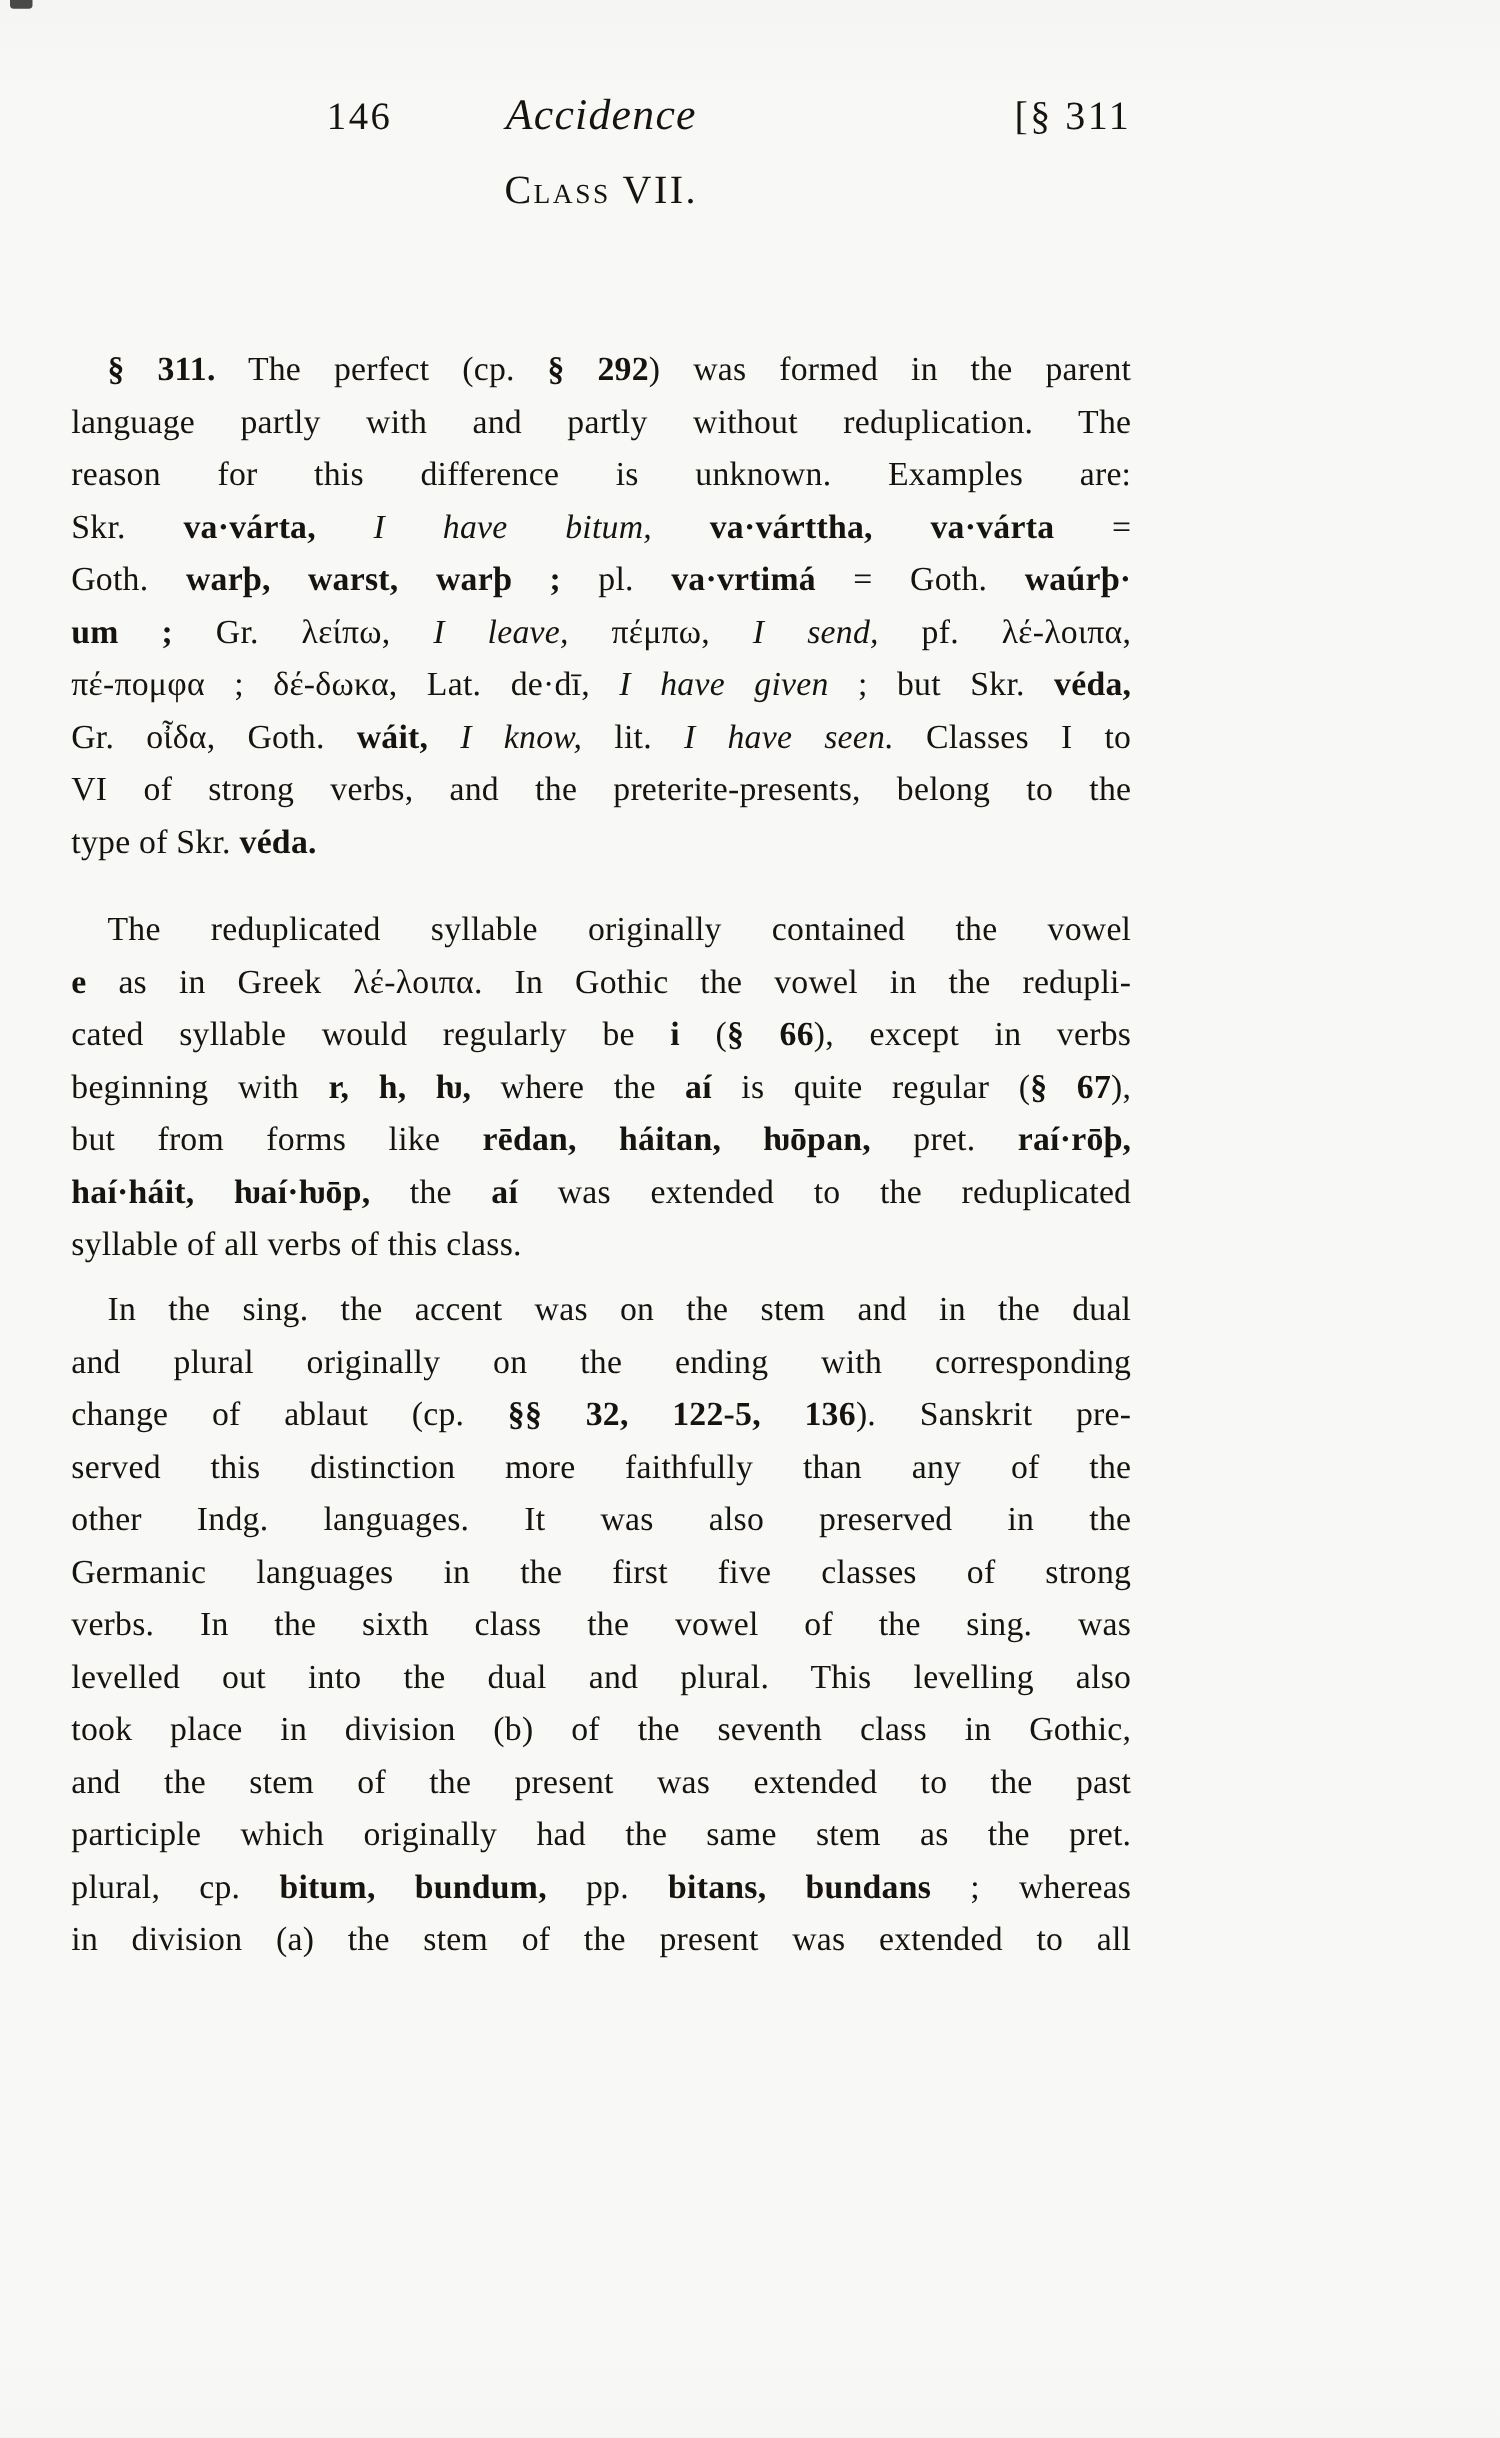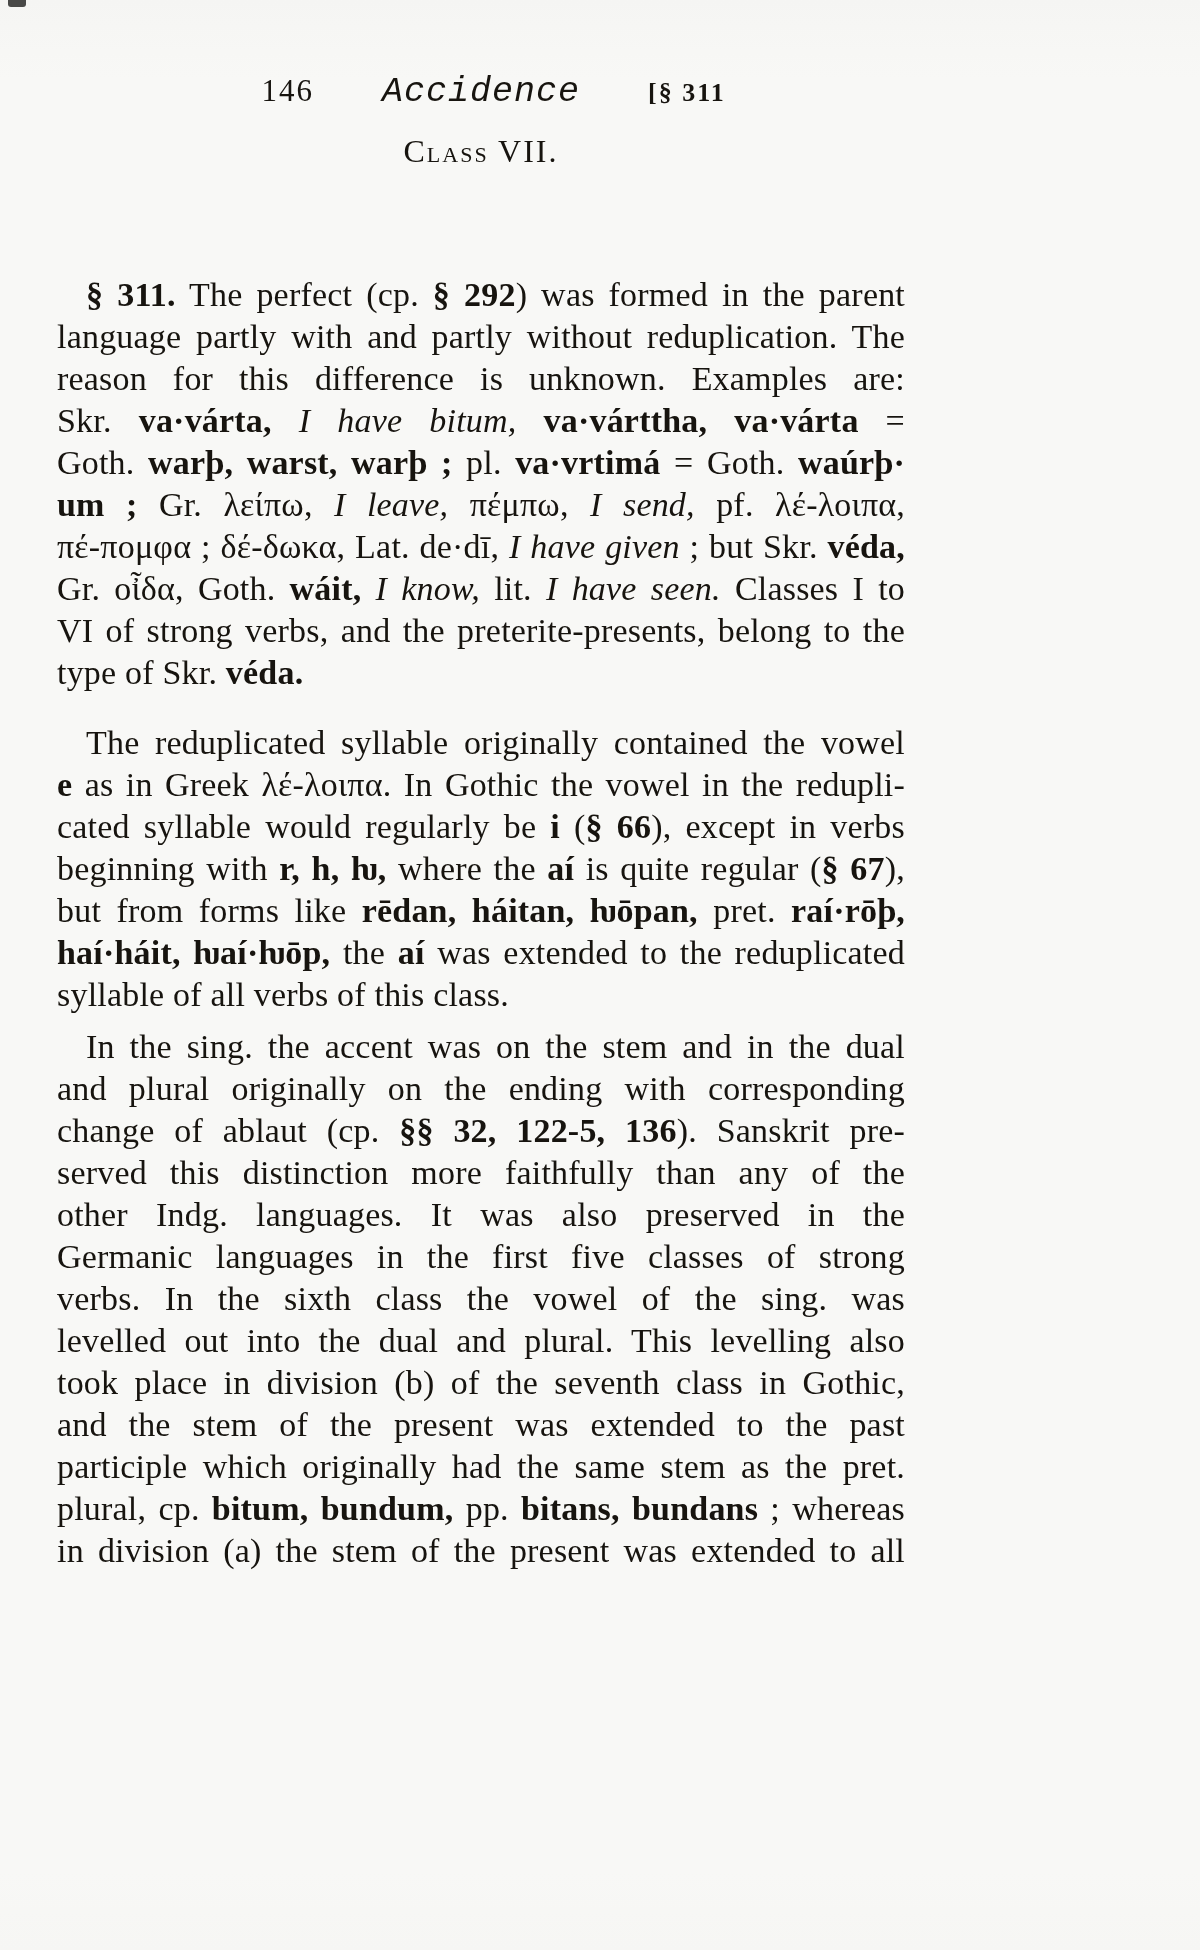--- a/index.html
+++ b/index.html
@@ -11,31 +11,31 @@
     background-image:linear-gradient(180deg,#f5f5f3 0%,#f8f8f6 4%,#f8f8f6 96%,#f6f6f4 100%);
     color:#17140f;
     font-family:"Liberation Serif","DejaVu Serif",serif;
     box-sizing:border-box;
     padding:72px 295px 0 57px;
     overflow:hidden;
   }
   .speck{position:absolute;left:8px;top:0;width:18px;height:7px;background:#2a2a28;border-radius:0 0 3px 3px;opacity:.85;}
   .page-header{display:flex;align-items:baseline;width:848px;}
   .page-header .h-left{flex:1;text-align:right;font-size:31px;letter-spacing:2px;}
-  .page-header .h-center{flex:1.3;text-align:center;font-style:italic;font-size:35px;letter-spacing:1px;font-family:Liberation Mono, monospace;}
-  .page-header .h-right{flex:1;text-align:left;font-size:26px;font-weight:bold;letter-spacing:2px;}
+  .page-header .h-center{flex:1.3;text-align:center;font-style:italic;font-size:35px;letter-spacing:1px;}
+  .page-header .h-right{flex:1;text-align:right;font-size:32px;font-weight:normal;letter-spacing:2px;}
   .section-heading{
     width:848px;text-align:center;font-weight:bold;font-size:33px;
     letter-spacing:1px;margin-top:56px;
   }
   .class-heading{
     width:848px;text-align:center;font-size:32px;
     font-variant:small-caps;letter-spacing:2px;margin-top:21px;
   }
-  #body-text{width:848px;margin-top:104px;font-size:34px;letter-spacing:.2px;}
+  #body-text{width:848px;margin-top:104px;font-size:27px;letter-spacing:.2px;}
   .para{margin:0;}
   #body-text .para:nth-of-type(1){margin-bottom:28px;}
   #body-text .para:nth-of-type(2){margin-bottom:10px;}
   .line{line-height:42px;}
   .line.just{text-align:justify;text-align-last:justify;}
   .para .line:first-child{text-indent:29px;}
   .seg-b{font-weight:bold;}
   .seg-i{font-style:italic;}
 </style>
 </head>

